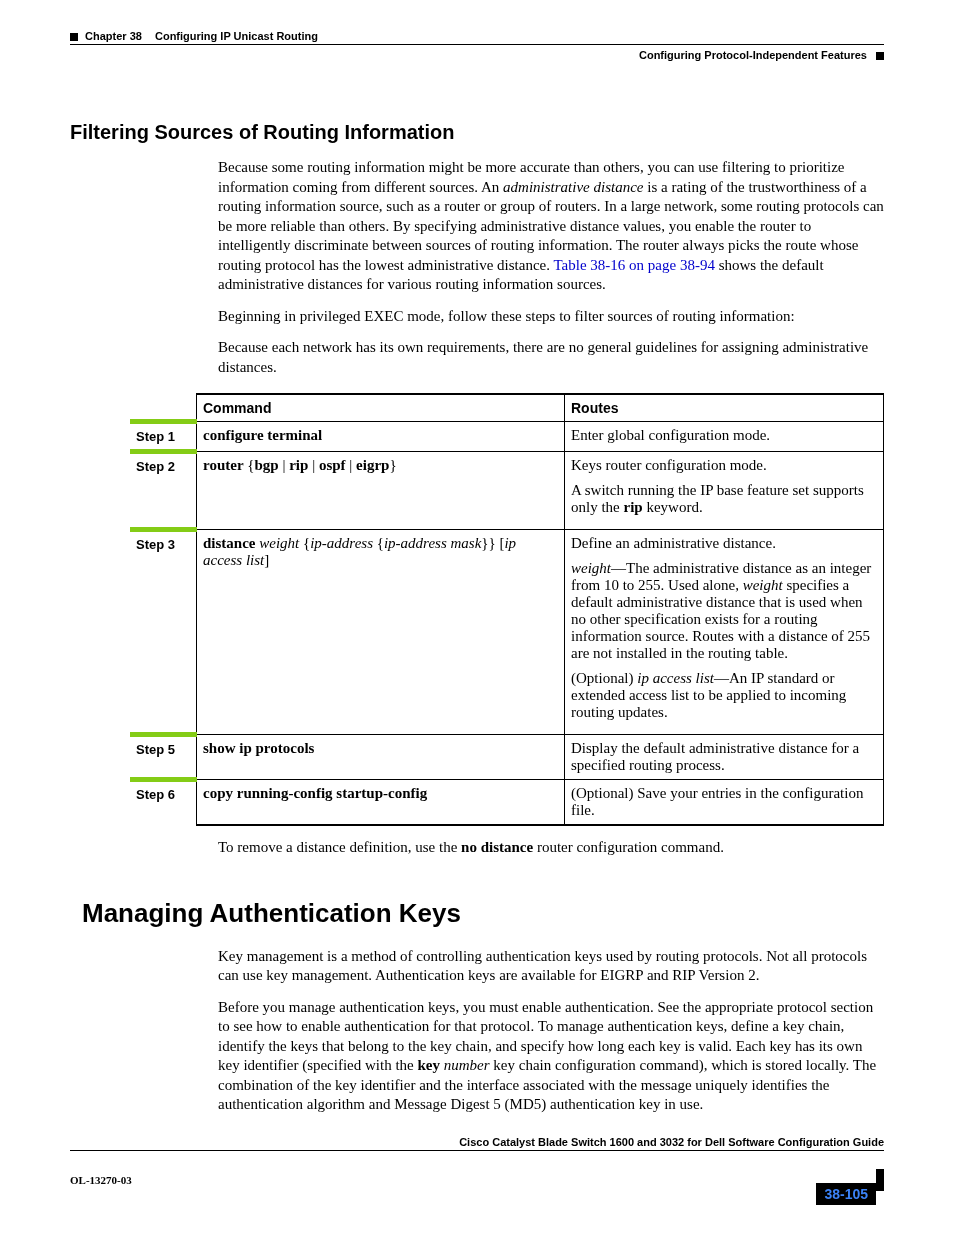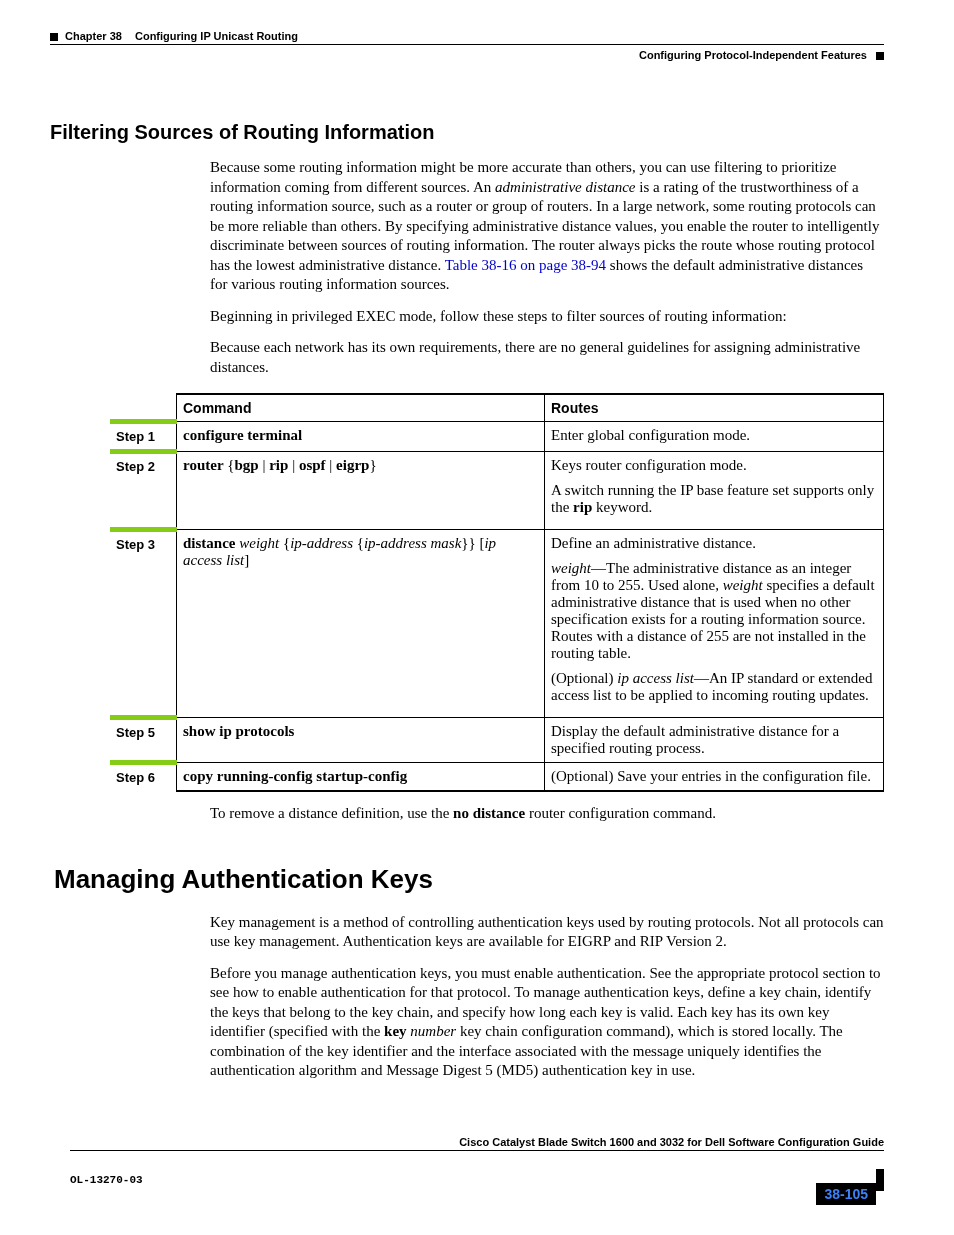--- a/index.html
+++ b/index.html
@@ -6,21 +6,21 @@
     font-family: "Times New Roman", Times, serif;
     font-size: 15px;
     color: #000;
     margin: 0;
     padding: 0;
     background: #fff;
   }
   .page {
     width: 954px;
     min-height: 1235px;
-    padding: 30px 70px 30px 50px;
+    padding: 30px 70px 30px 70px;
     box-sizing: border-box;
     position: relative;
   }
   .hdr-line {
     border-top: 1px solid #000;
     margin: 0 0 4px 0;
   }
   .chapter-hdr {
     font-family: Arial, Helvetica, sans-serif;
     font-size: 11px;
@@ -49,28 +49,28 @@
   h2.filtering {
     font-family: Arial, Helvetica, sans-serif;
     font-size: 20px;
     font-weight: bold;
     margin: 20px 0 14px 0;
   }
   h1.managing {
     font-family: Arial, Helvetica, sans-serif;
     font-size: 26px;
     font-weight: bold;
-    margin: 40px 0 18px 4px;
+    margin: 40px 0 18px 12px;
   }
   .indent {
     margin-left: 148px;
     margin-right: 0;
   }
   p {
-    margin: 0 0 12px 12px;
+    margin: 0 0 12px 0;
     line-height: 1.3;
   }
   .ital { font-style: italic; }
   .bold { font-weight: bold; }
   a.link { color: #0000cc; text-decoration: none; }
   table.cmd {
     border-collapse: collapse;
     width: 100%;
     margin: 16px 0 12px 0;
   }
@@ -122,21 +122,21 @@
     border-bottom: 1px solid #000;
     padding-bottom: 2px;
   }
   .footbar {
     display: flex;
     justify-content: space-between;
     align-items: center;
     margin-top: 4px;
   }
   .ol {
-    font-family: Liberation Mono, monospace;
+    font-family: Liberation Serif, serif;
     font-size: 11px;
     font-weight: bold;
   }
   .pagenum {
     font-family: Arial, Helvetica, sans-serif;
     font-size: 14px;
     font-weight: bold;
     color: #3b82f6;
     background: #000;
     padding: 3px 8px;

